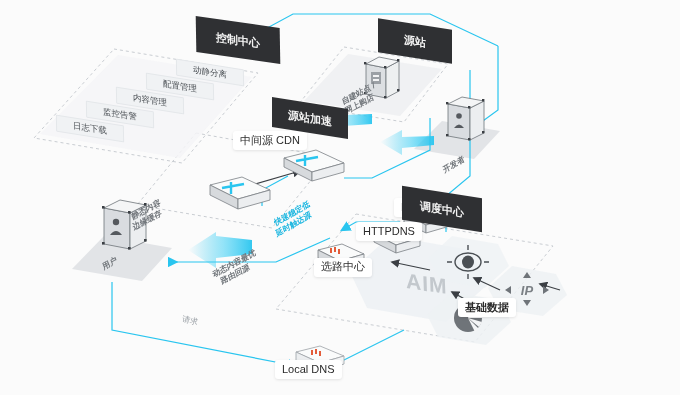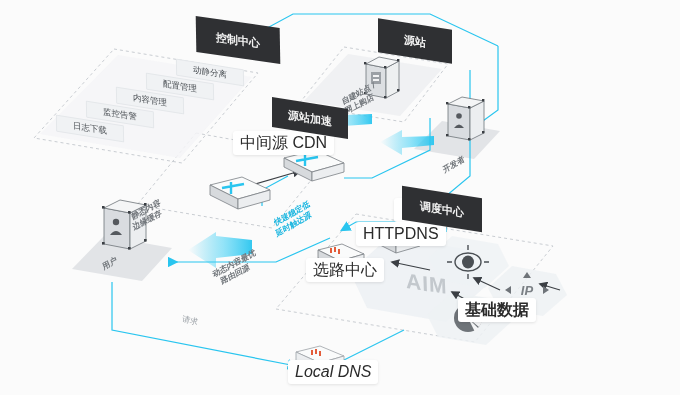--- a/index.html
+++ b/index.html
@@ -10,21 +10,21 @@
     overflow:hidden;position:relative;
   }
   #stage{position:absolute;inset:0;width:680px;height:395px;}
   svg#scene{position:absolute;left:0;top:0;width:680px;height:395px;}
 
   
   .chip{
     position:absolute;
     background:#fff;
     color:#2b2b2b;
-    font-size:16px;
+    font-size:11px;
     line-height:1;
     padding:4px 7px;
     border-radius:3px;
     white-space:nowrap;
     box-shadow:0 1px 3px rgba(0,0,0,.10);
     z-index:40;
   }
   
   .banner{
     position:absolute;
@@ -353,27 +353,27 @@
 
 <div class="chip" style="left:233px;top:131px;">
   <span>中间源 CDN</span>
 </div>
 <div class="chip" style="left:394px;top:198px;">
   <span>DNS</span>
 </div>
 <div class="chip" style="left:356px;top:222px;">
   <span>HTTPDNS</span>
 </div>
-<div class="chip" style="left:306px;top:258px;">
+<div class="chip" style="left:314px;top:258px;font-family:Liberation Mono, monospace;">
   <span>选路中心</span>
 </div>
 <div class="chip" style="left:458px;top:298px;font-weight:bold;">
   <span>基础数据</span>
 </div>
-<div class="chip" style="left:288px;top:360px;font-style:italic;">
+<div class="chip" style="left:275px;top:360px;">
   <span>Local DNS</span>
 </div>
 
 <div class="aim-word" style="left:406px;top:272px;transform:skewY(10deg) rotate(-2deg);">AIM</div>
 
 <div class="iso-cap" style="left:102px;top:259px;transform:rotate(-30deg) skewX(-8deg);">
   <span>用户</span>
 </div>
 
 <div class="iso-cap" style="left:442px;top:160px;transform:rotate(-30deg) skewX(-8deg);">

